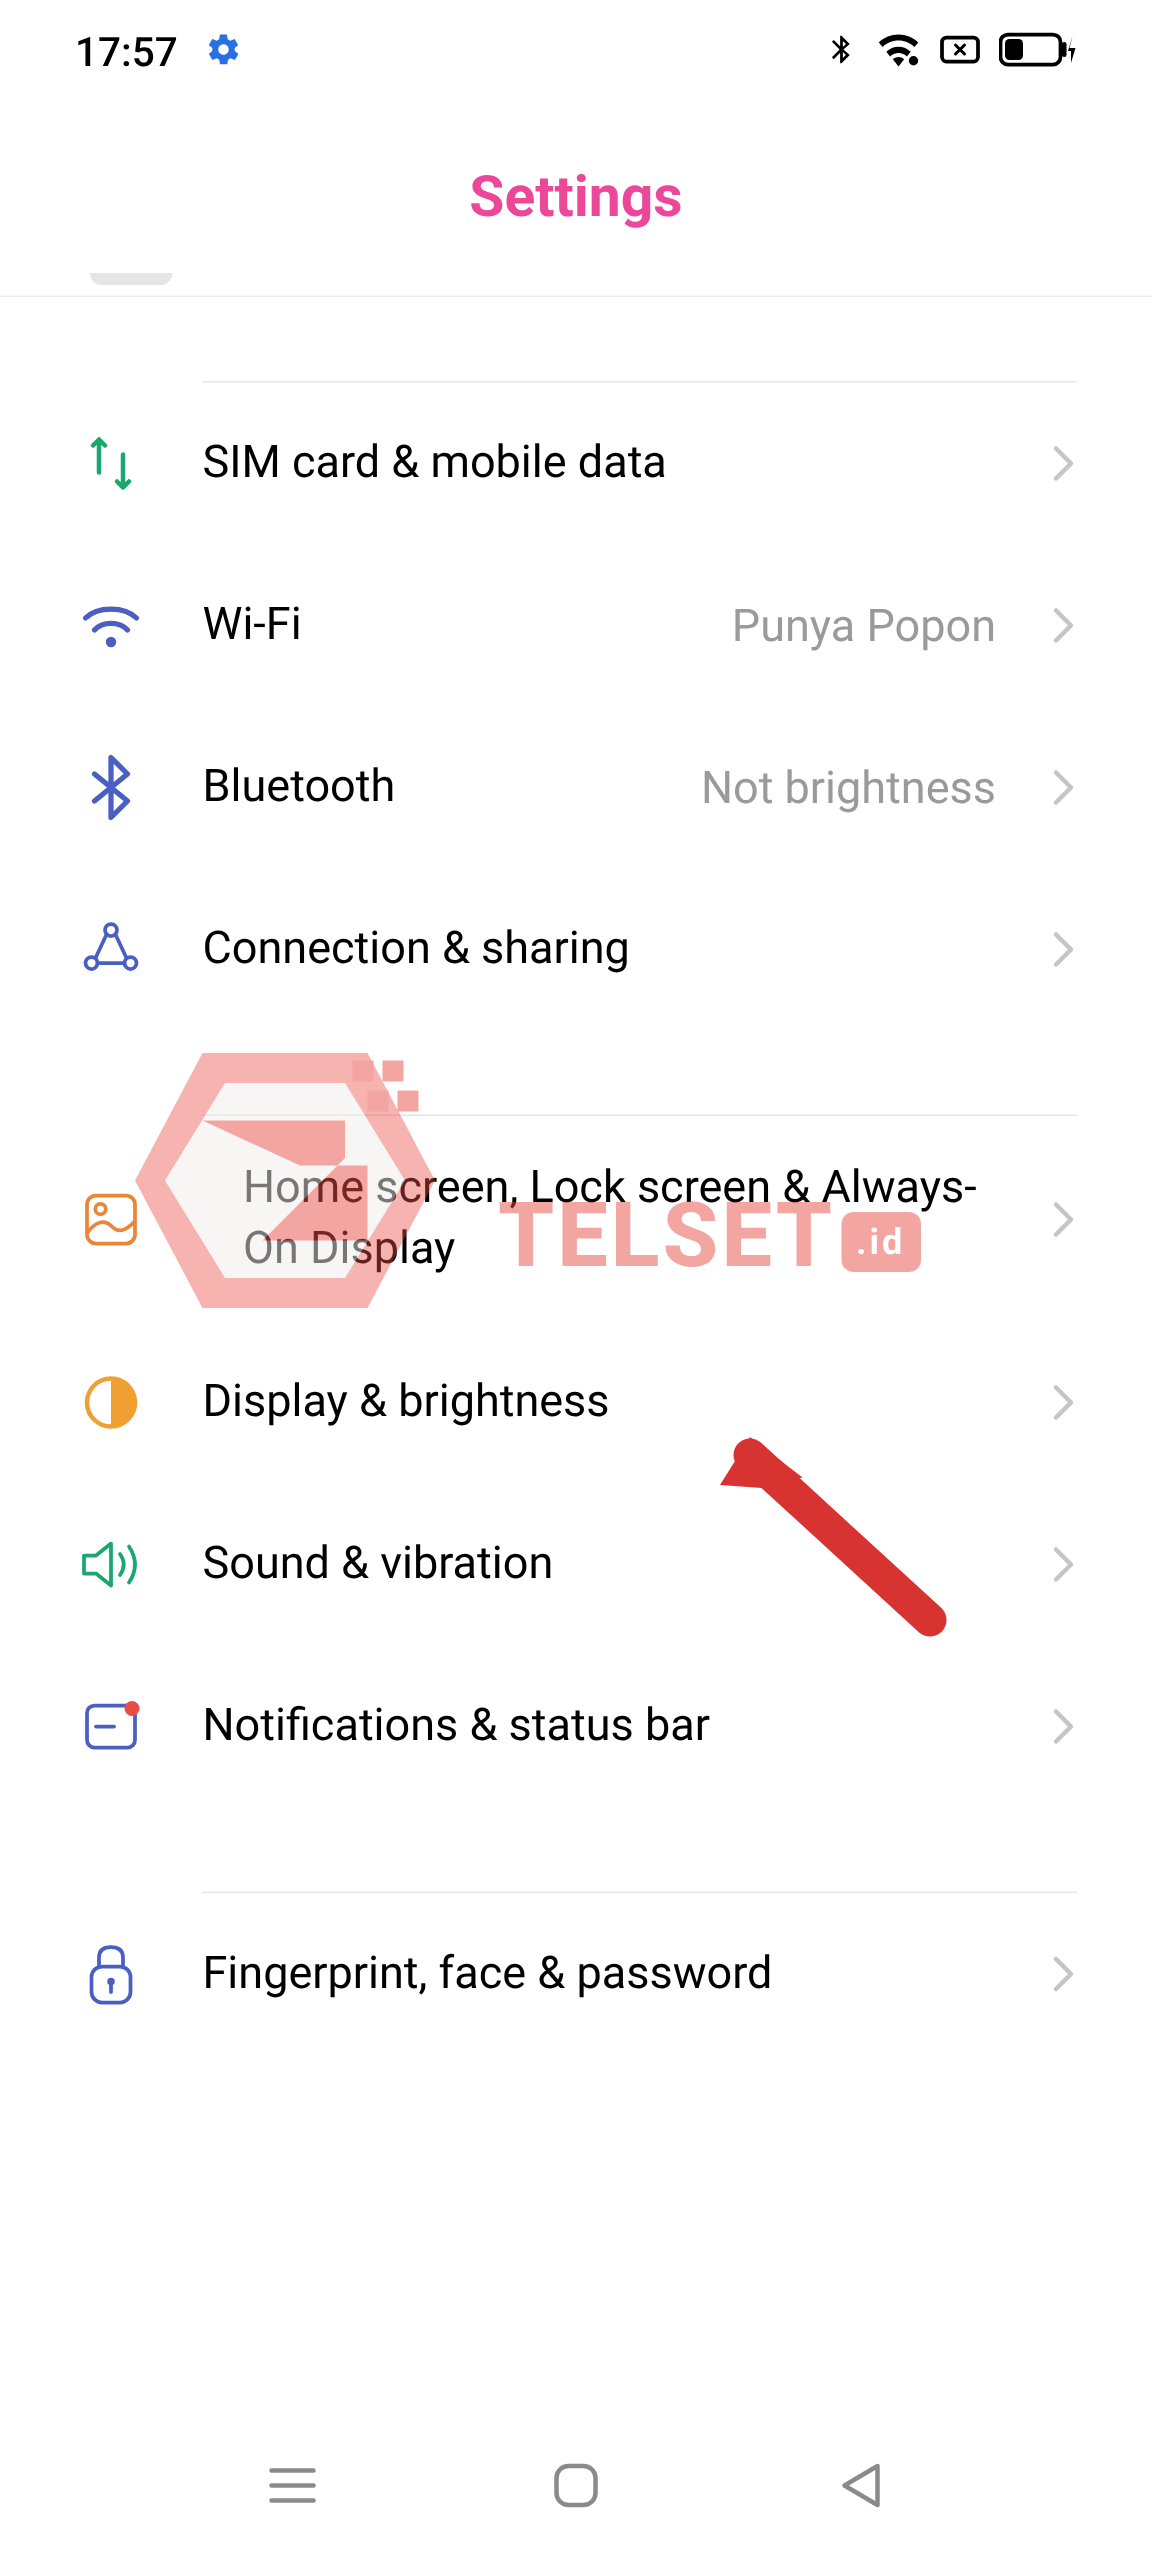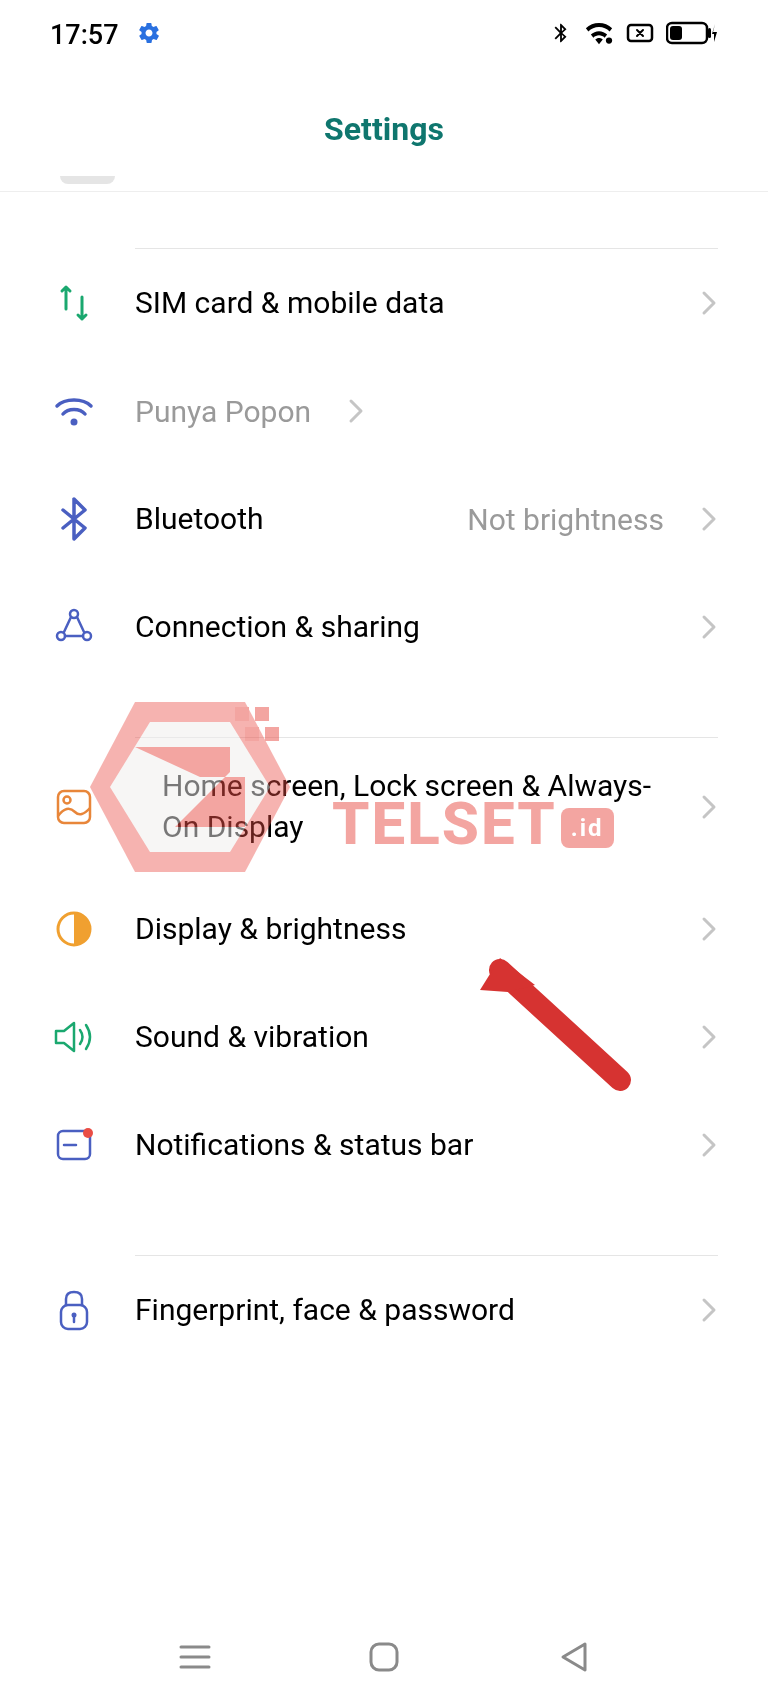--- a/index.html
+++ b/index.html
@@ -36,23 +36,23 @@
     .status-right {
       display: flex;
       align-items: center;
       gap: 12px;
     }
     .header {
       text-align: center;
       padding: 40px 0 28px 0;
     }
     .header-title {
-      font-size: 32px;
+      font-size: 38px;
       font-weight: 700;
-      color: #0f766e;
+      color: #ec4899;
     }
     .top-fade {
       height: 16px;
       border-bottom: 1px solid #eee;
       position: relative;
       overflow: hidden;
     }
     .top-peek {
       position: absolute;
       left: 60px;
@@ -244,20 +244,21 @@
   </div>
 
   <div class="setting-row">
     <div class="row-icon">
       <svg width="42" height="34" viewBox="0 0 42 34">
           <path d="M4 12 C12 4 30 4 38 12" stroke="#4a5fc1" stroke-width="3.5" fill="none" stroke-linecap="round"></path>
           <path d="M10 20 C15 14 27 14 32 20" stroke="#4a5fc1" stroke-width="3.5" fill="none" stroke-linecap="round"></path>
           <circle cx="21" cy="28" r="3.5" fill="#4a5fc1"></circle>
         </svg>
     </div>
+    <div class="row-label">Wi-Fi</div>
     <div class="row-value">Punya Popon</div>
     <div class="row-chevron">
       <svg width="18" height="28" viewBox="0 0 18 28">
           <path d="M4 4 L14 14 L4 24" stroke="#c5c5c5" stroke-width="3" fill="none" stroke-linecap="round" stroke-linejoin="round"></path>
         </svg>
     </div>
   </div>
 
   <div class="setting-row">
     <div class="row-icon">

